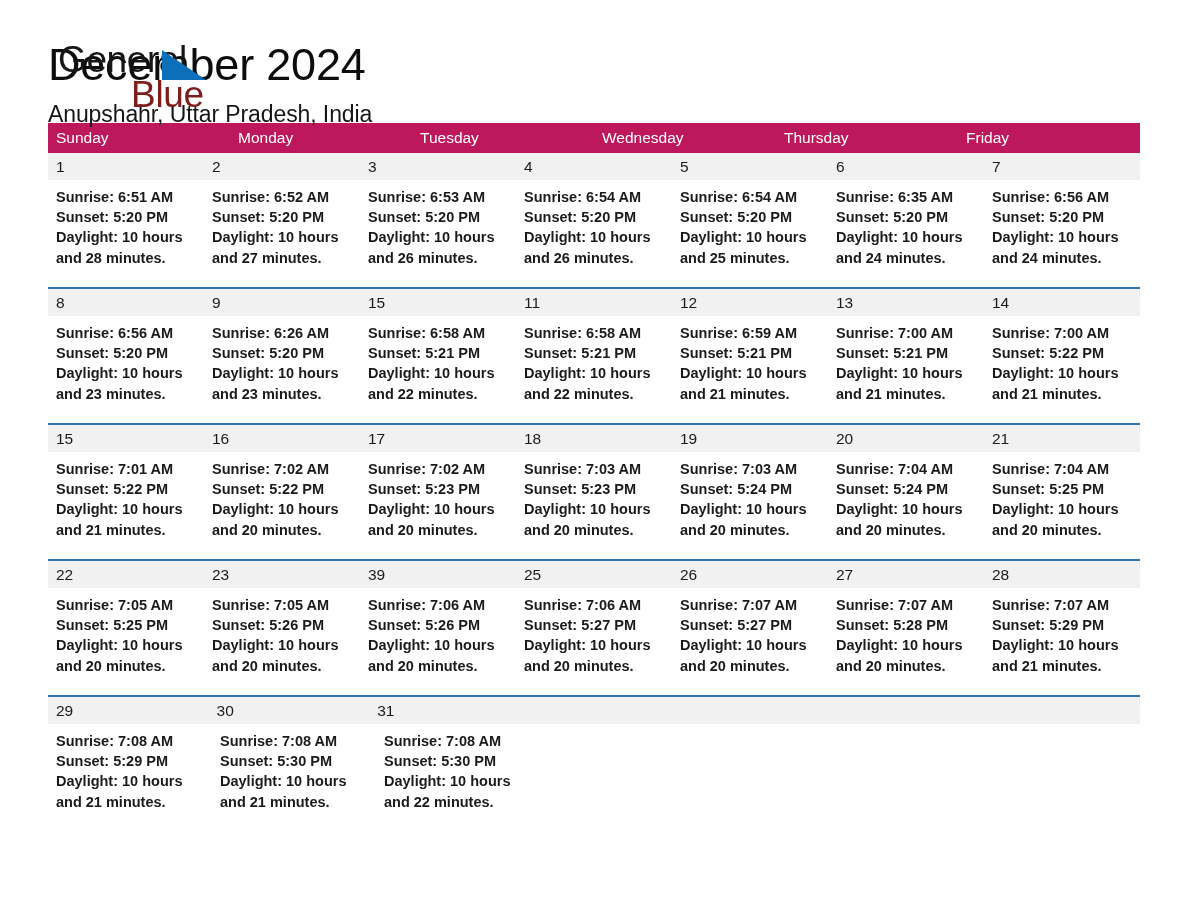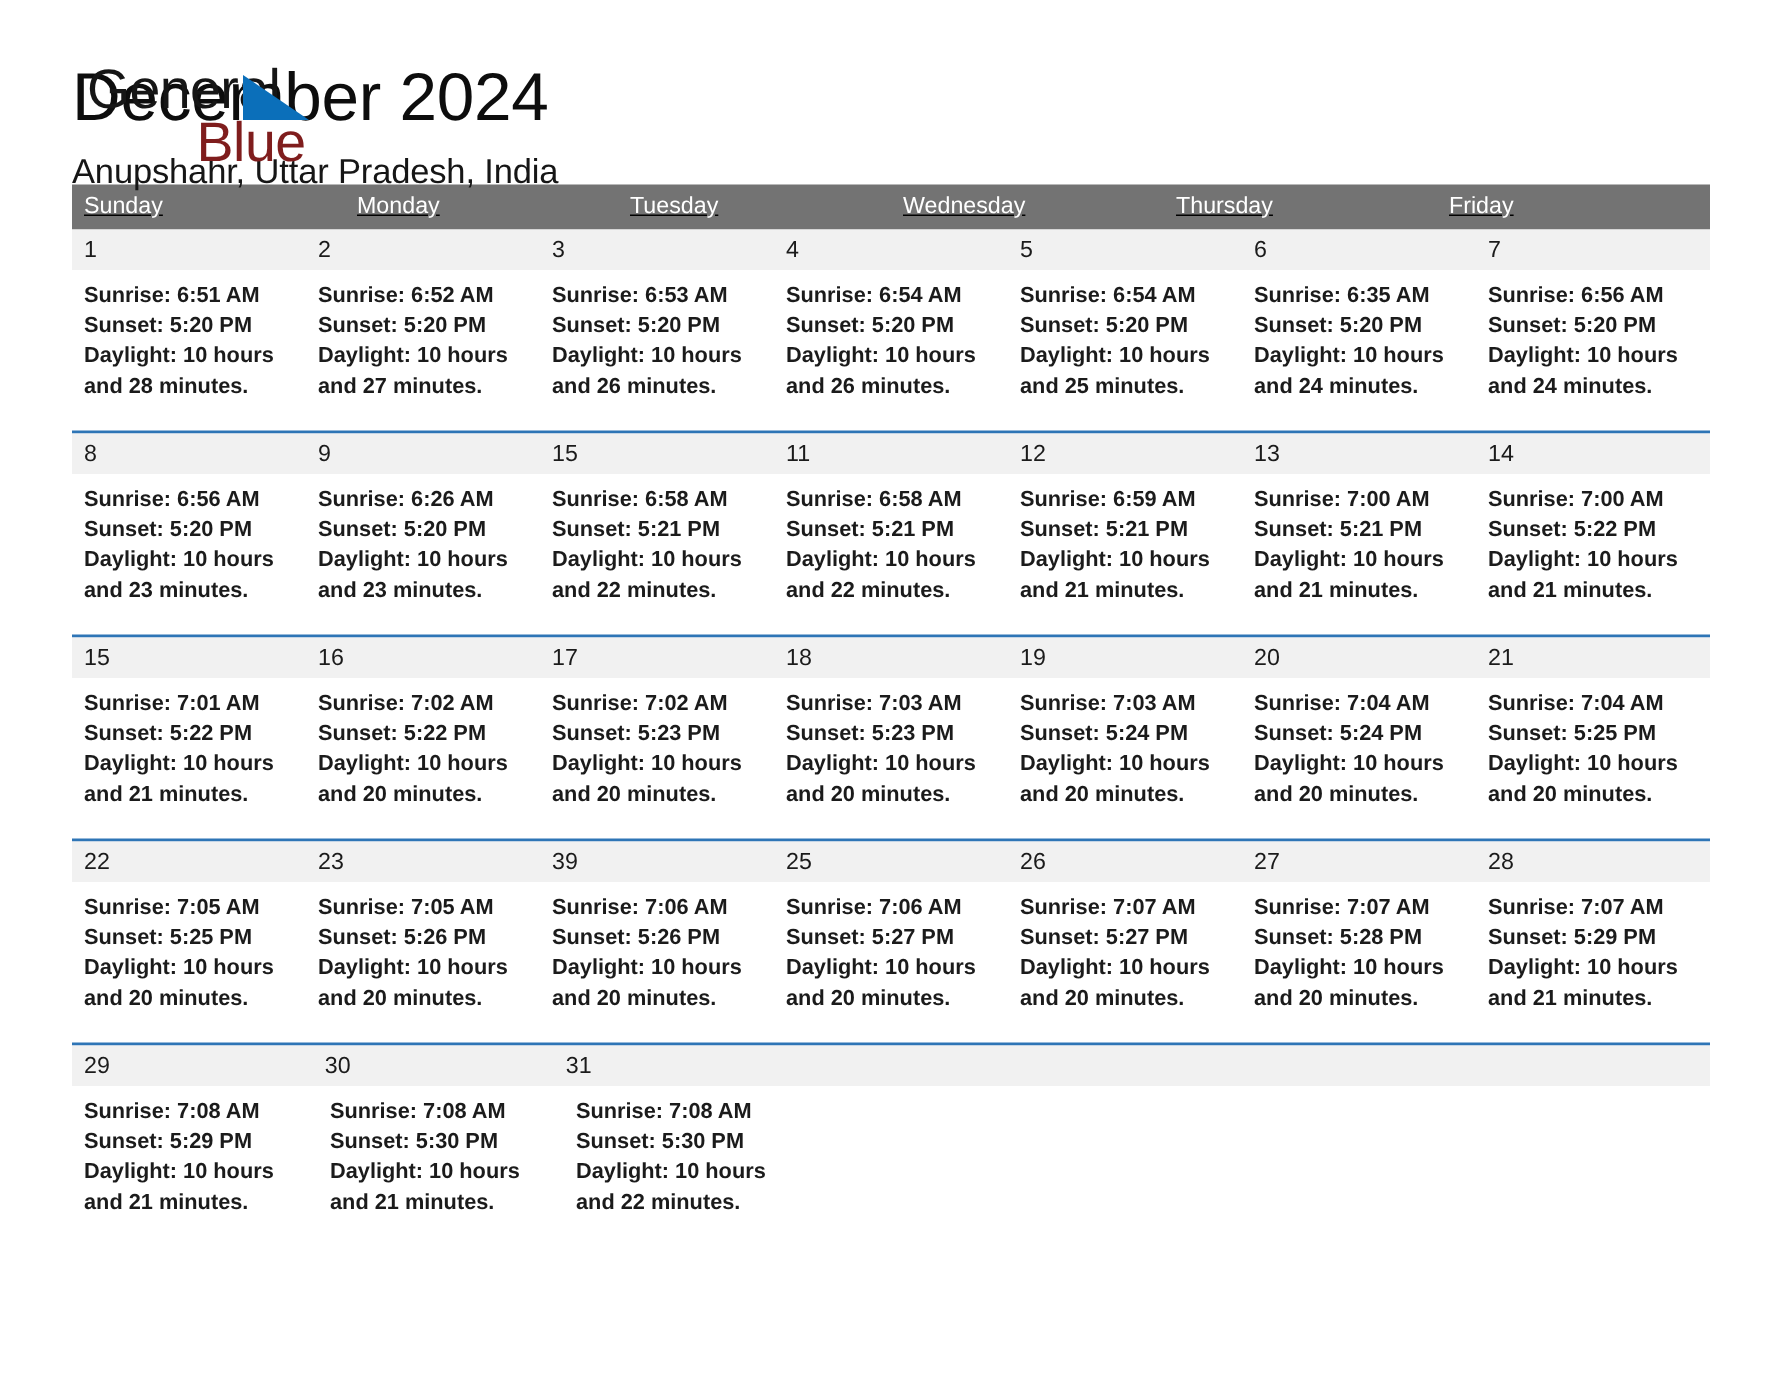--- a/index.html
+++ b/index.html
@@ -82,23 +82,22 @@
   }
 
   
   .calendar {
     margin-top: 11px;
     width: 1092px;
   }
 
   .weekday-row {
     display: flex;
-    background: #737373;
+    background: #be185d;
     height: 30px;
-    text-decoration: underline;
   }
   .weekday-cell {
     flex: 1 1 0;
     color: #ffffff;
     font-size: 15.5px;
     line-height: 30px;
     padding-left: 8px;
     white-space: nowrap;
     overflow: hidden;
   }

